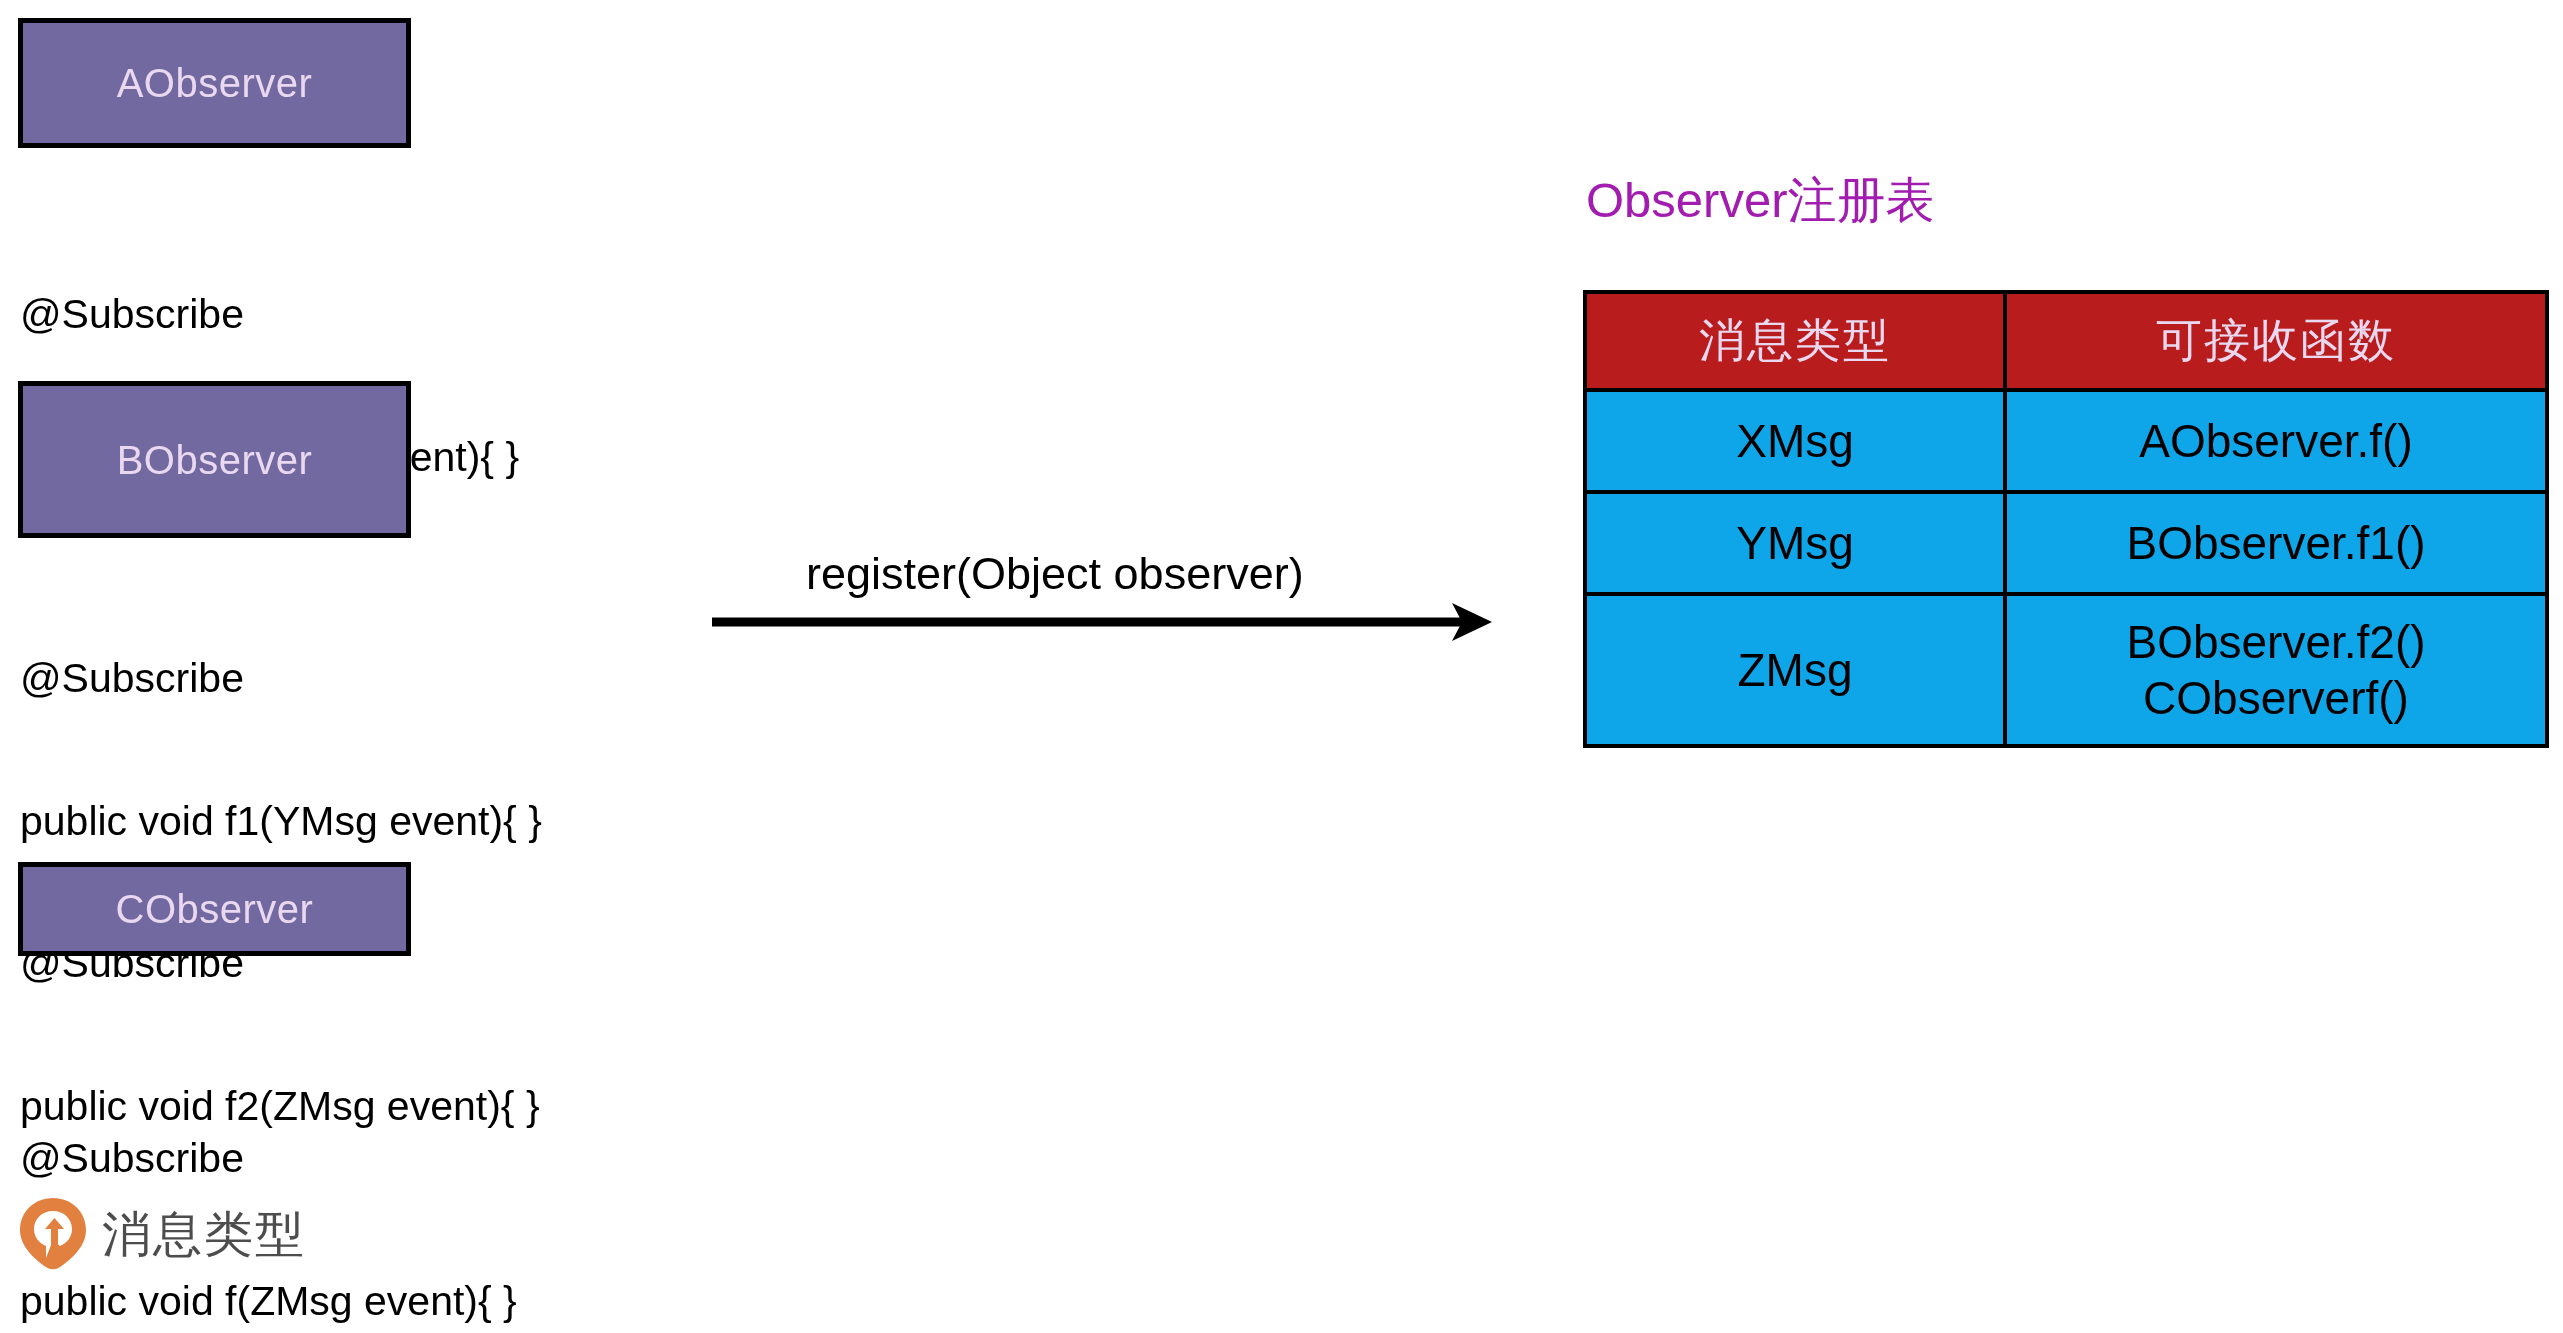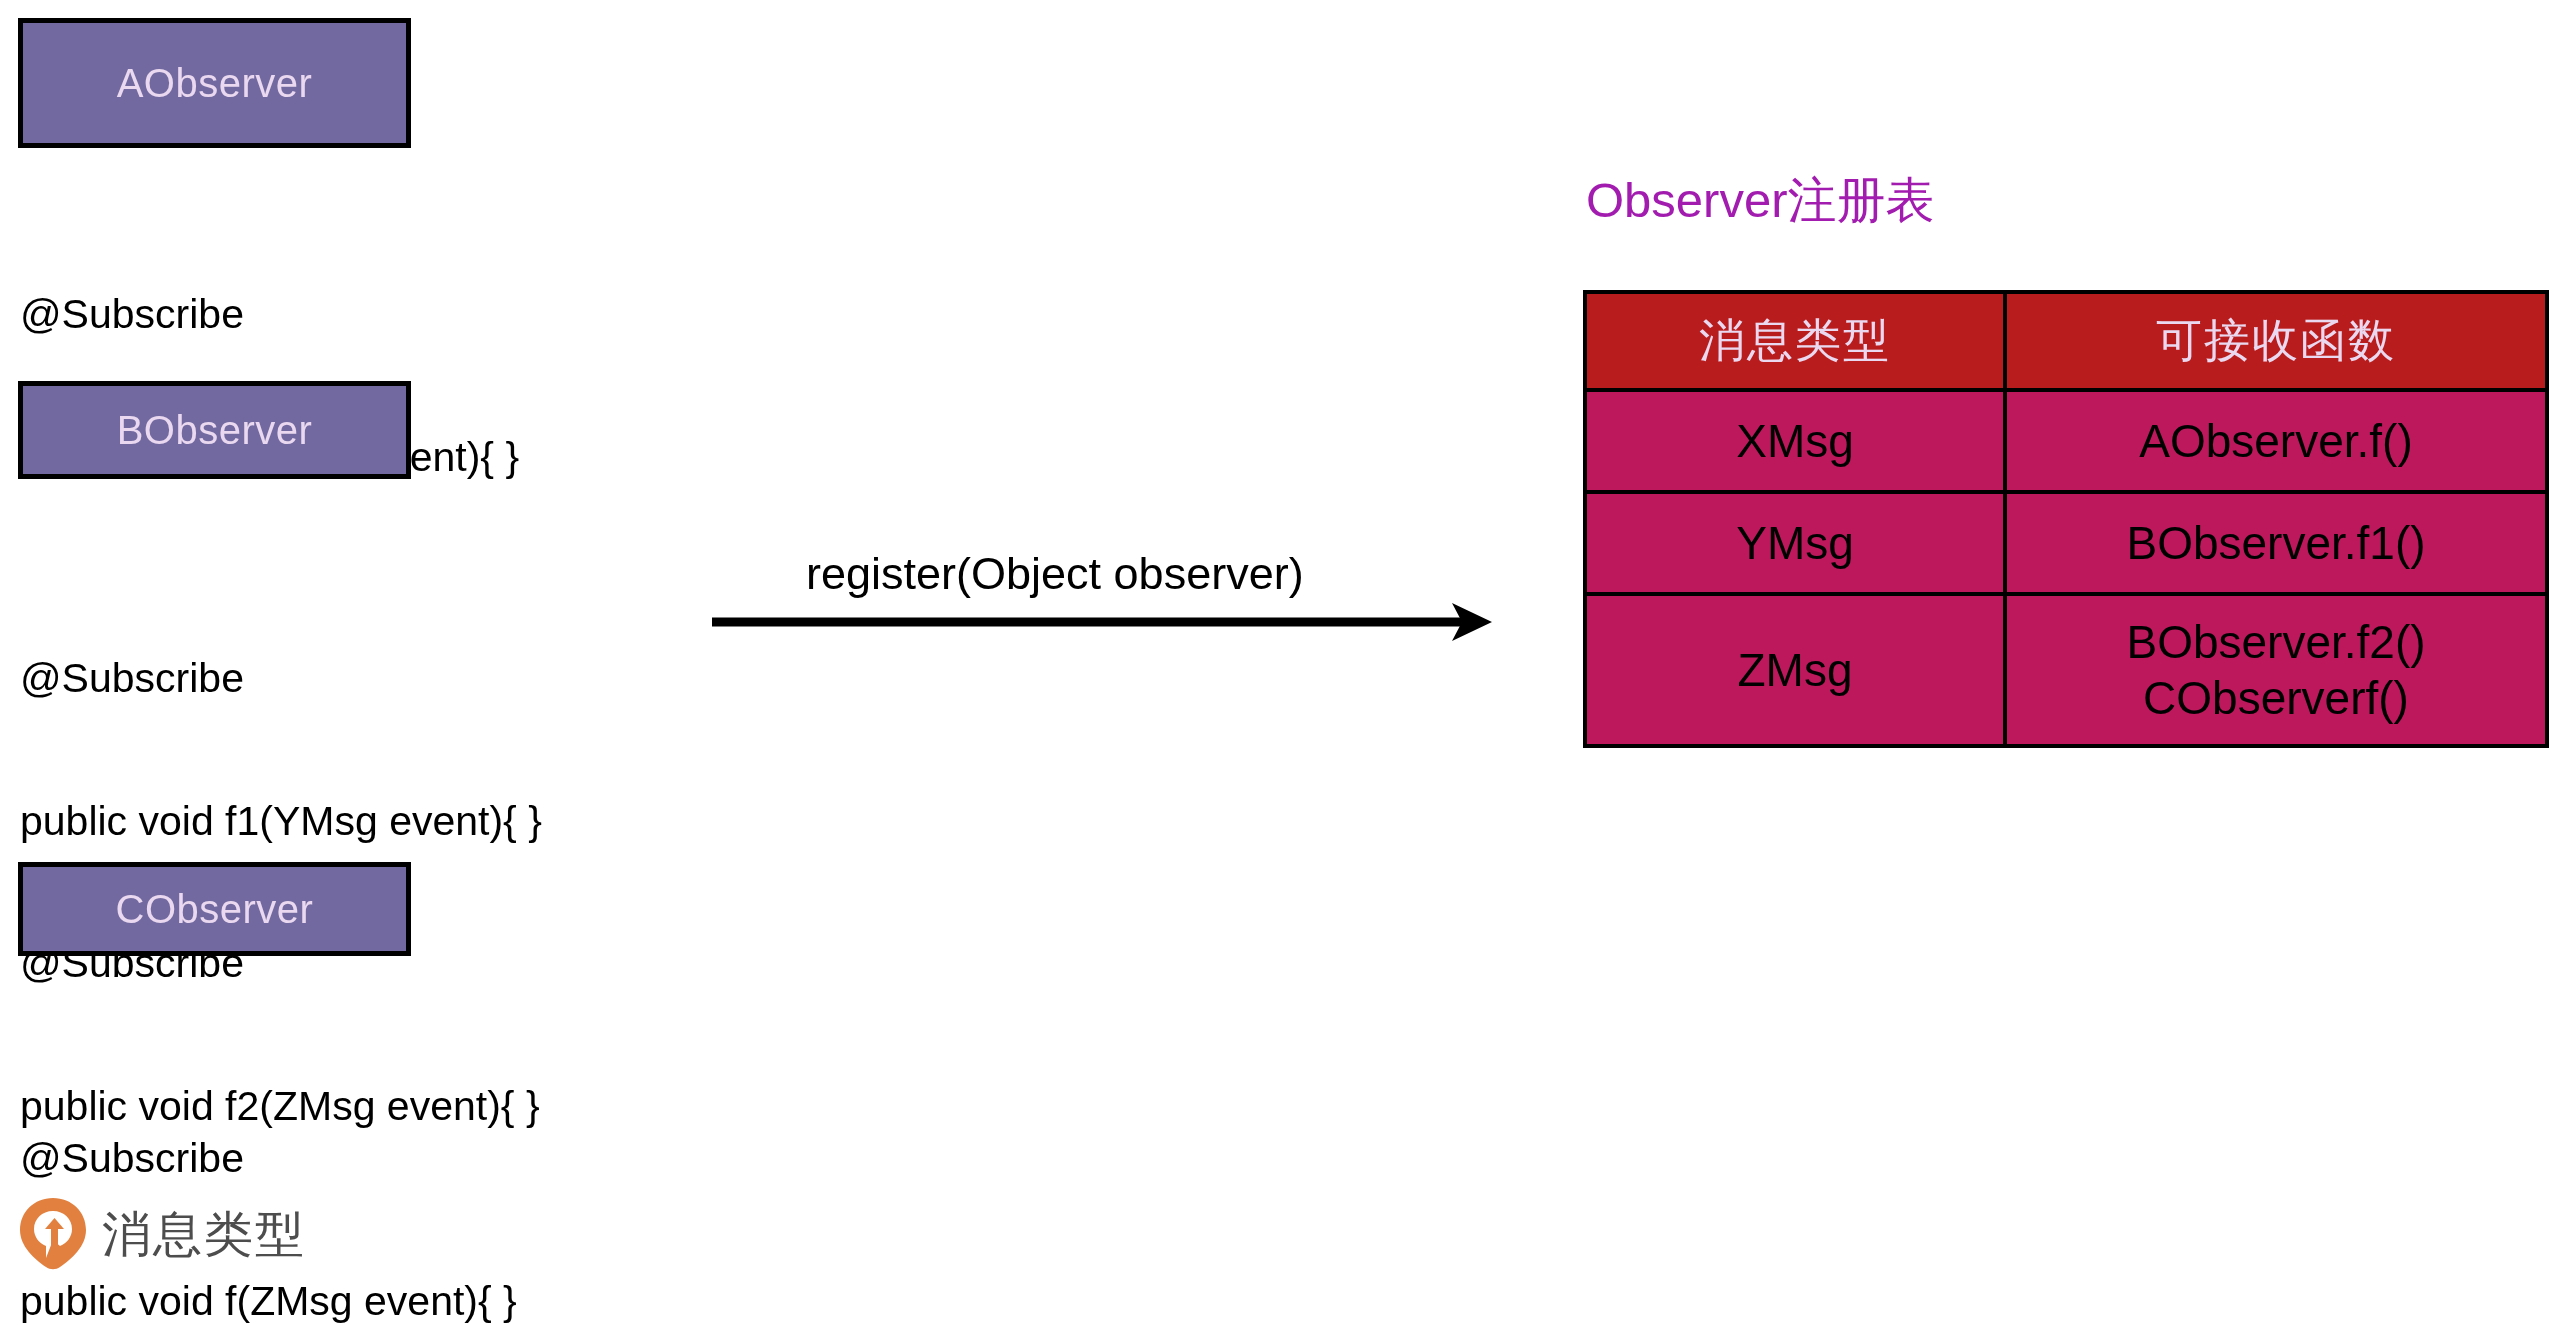--- a/index.html
+++ b/index.html
@@ -88,21 +88,21 @@
   }
   .registry-table th {
     background: #b91c1c;
     color: #e9d8ef;
     font-size: 46px;
     font-weight: normal;
     height: 94px;
     letter-spacing: 2px;
   }
   .registry-table td {
-    background: #be185d;
+    background: #0ea5e9;
     color: #000000;
     font-size: 46px;
     font-weight: normal;
     height: 98px;
   }
   .registry-table tr.tall-row td { height: 148px; }
   .cell-multi { display: block; line-height: 1.22; }
 
   
   .watermark {
@@ -126,21 +126,21 @@
 <div id="canvas">
 
   <div class="obs-box" style="left:18px; top:18px; width:393px; height:130px;">
     <span class="obs-box-label">AObserver</span>
   </div>
   <div class="code-block" style="left:20px; top:196px;">
     <span class="code-line">@Subscribe</span>
     <span class="code-line">public void f(XMsg event){ }</span>
   </div>
 
-  <div class="obs-box" style="left:18px; top:381px; width:393px; height:98px;">
+  <div class="obs-box" style="left:18px; top:381px; width:393px; height:157px;">
     <span class="obs-box-label">BObserver</span>
   </div>
   <div class="code-block" style="left:20px; top:560px;">
     <span class="code-line">@Subscribe</span>
     <span class="code-line">public void f1(YMsg event){ }</span>
     <span class="code-line">@Subscribe</span>
     <span class="code-line">public void f2(ZMsg event){ }</span>
   </div>
 
   <div class="obs-box" style="left:18px; top:862px; width:393px; height:94px;">

